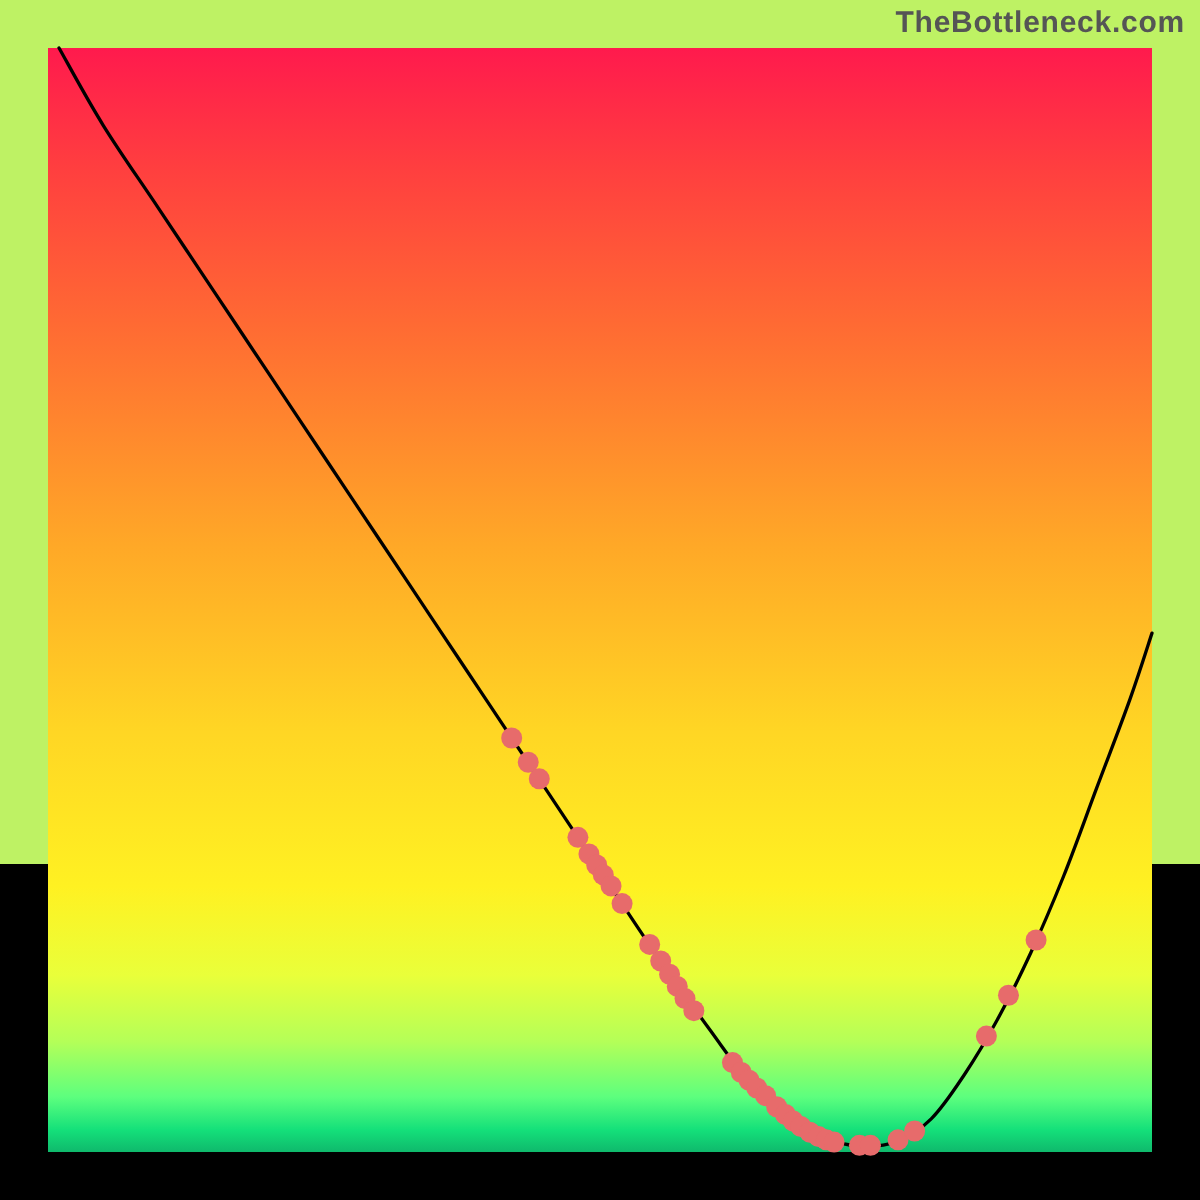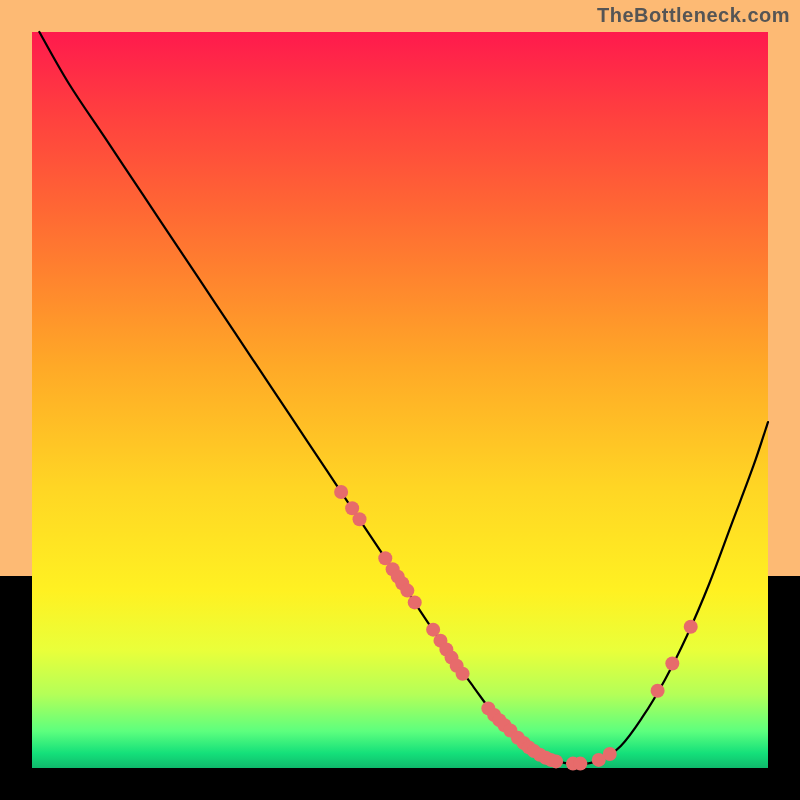--- a/index.html
+++ b/index.html
@@ -8,21 +8,21 @@
     width: 800px;
     height: 800px;
     background: #000;
     font-family: Arial, Helvetica, sans-serif;
     overflow: hidden;
   }
   .frame {
     position: relative;
     width: 800px;
     height: 576px;
-    background: #fdba74;
+    background: #bef264;
   }
   .watermark {
     position: absolute;
     top: 4px;
     right: 10px;
     color: #555;
     font-size: 20px;
     font-weight: 600;
     letter-spacing: 0.5px;
     z-index: 5;

